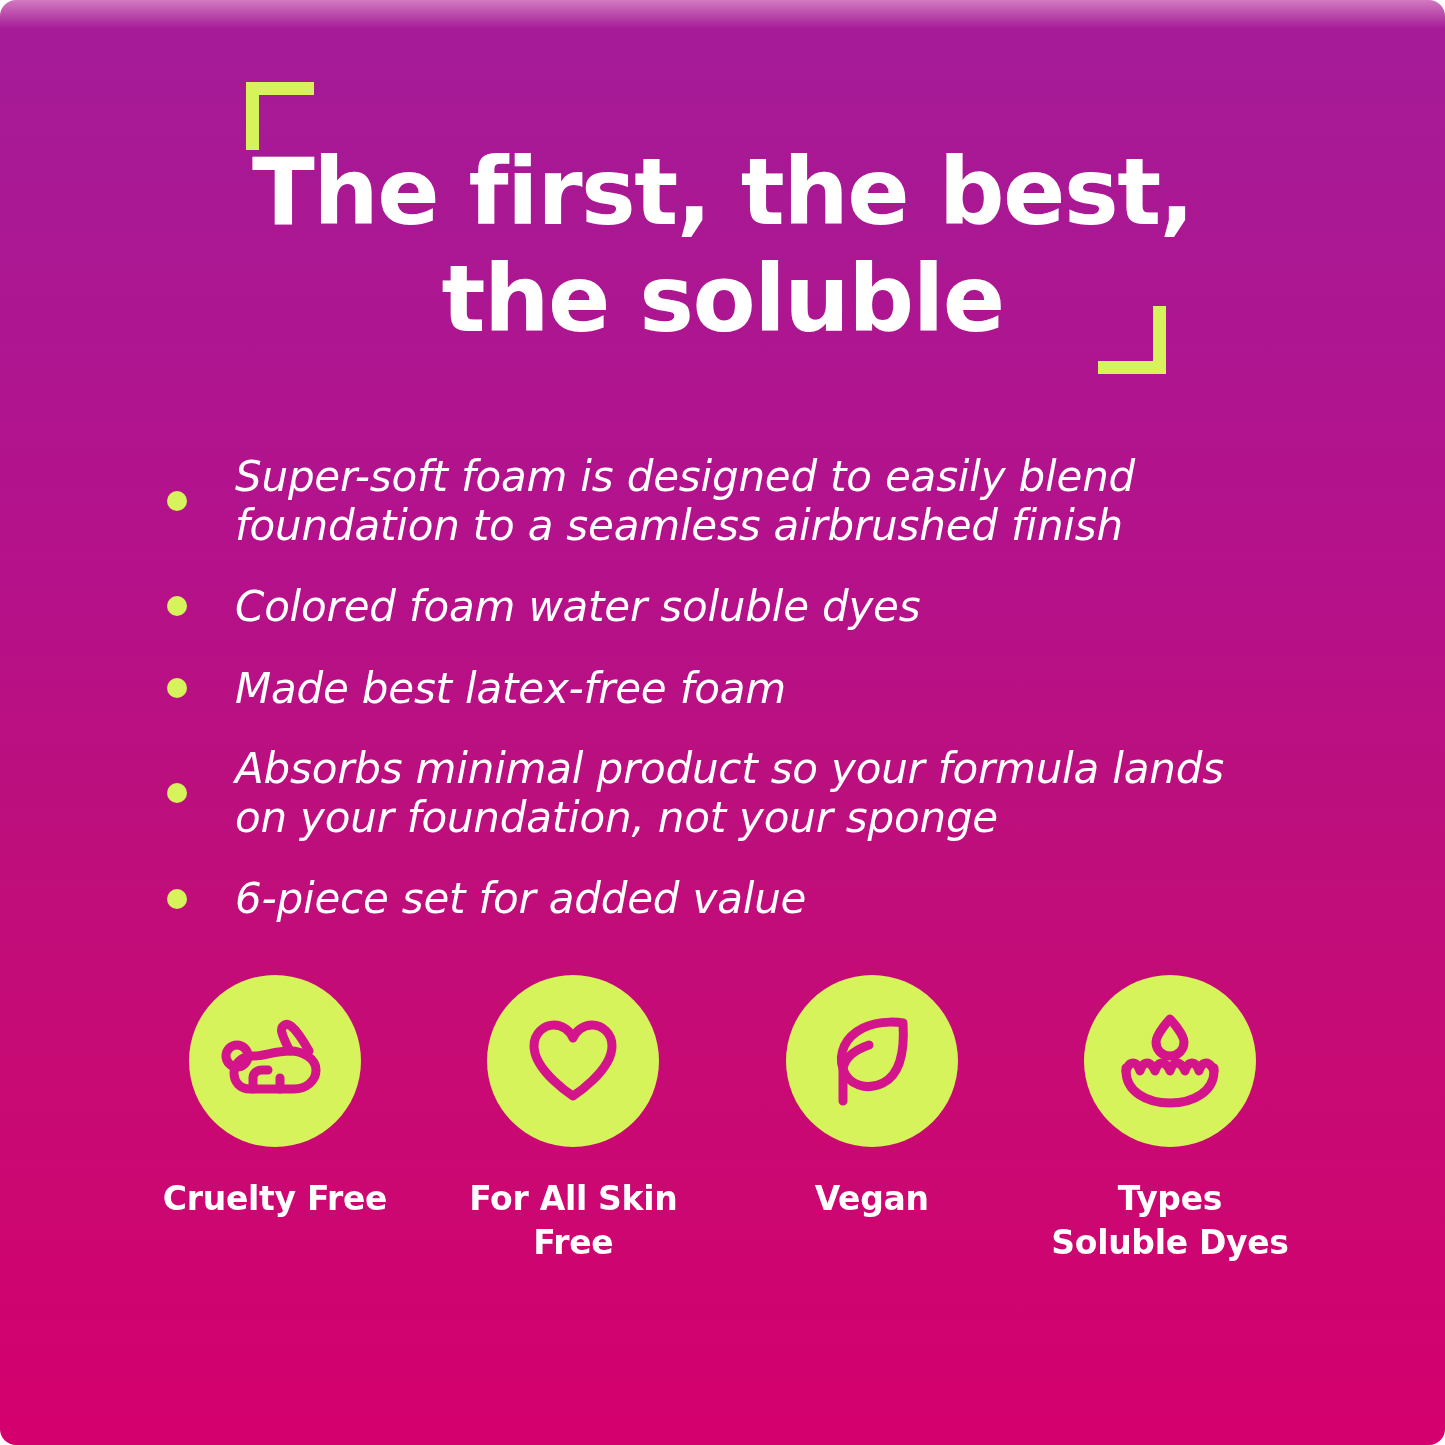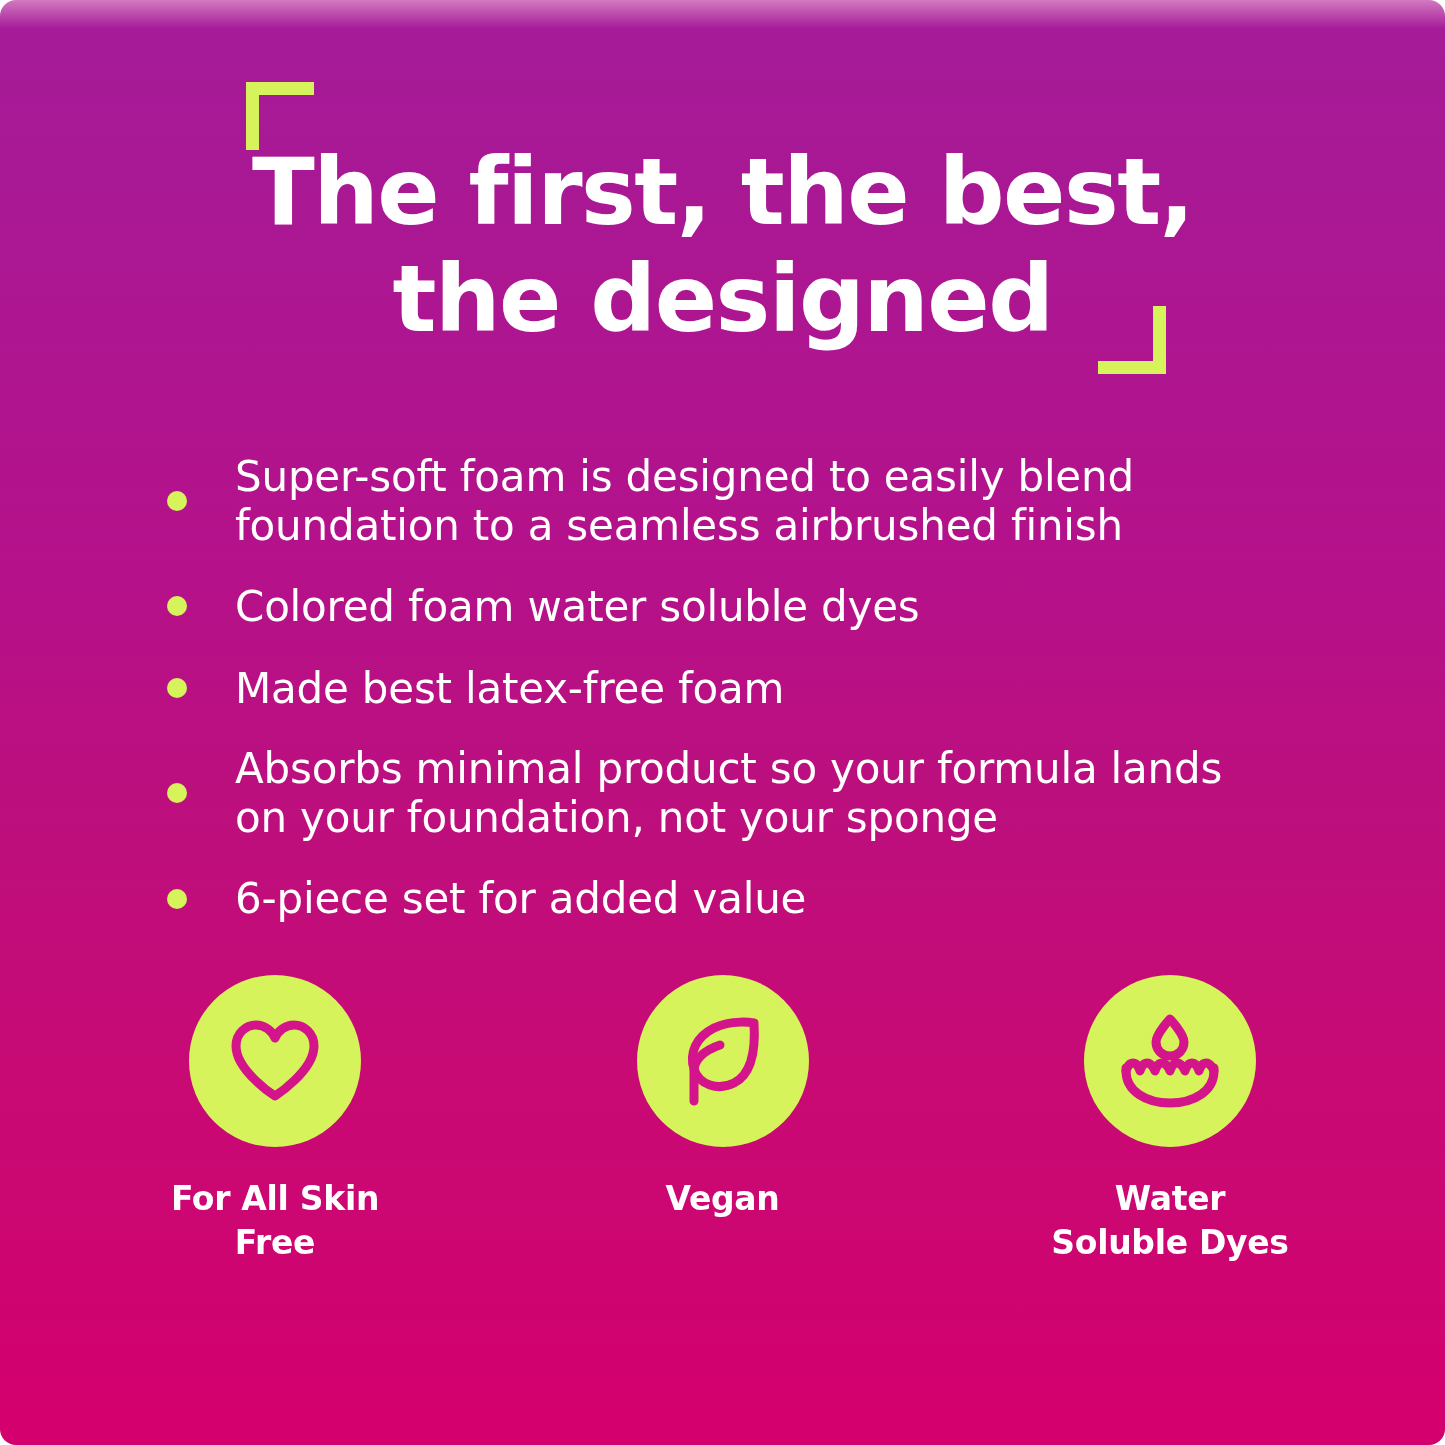--- a/index.html
+++ b/index.html
@@ -67,20 +67,21 @@
     display: block;
     white-space: nowrap;
   }
 
   
   .bullets {
     position: absolute;
     left: 0;
     top: 452px;
     width: 1445px;
+    font-style: italic;
   }
   .bullet-row {
     position: relative;
     display: flex;
     align-items: center;
     padding-left: 167px;
     margin-bottom: 30px;
     min-height: 52px;
   }
   .bullet-dot {
@@ -147,21 +148,21 @@
 </head>
 <body>
 
 <div id="poster">
 
   <div class="bracket bracket-tl"></div>
   <div class="bracket bracket-br"></div>
 
   <div class="headline">
     <span class="line">The first, the best,</span>
-    <span class="line">the designed</span>
+    <span class="line">the soluble</span>
   </div>
 
   <div class="bullets">
 
     <div class="bullet-row">
       <span class="bullet-dot"></span>
       <span class="bullet-text">Super-soft foam is designed to easily blend foundation to a seamless airbrushed finish</span>
     </div>
 
     <div class="bullet-row">
@@ -181,20 +182,34 @@
 
     <div class="bullet-row">
       <span class="bullet-dot"></span>
       <span class="bullet-text">6-piece set for added value</span>
     </div>
 
   </div>
 
   <div class="badges">
 
+    <div class="badge">
+      <div class="badge-circle">
+        <svg width="110" height="86" viewBox="0 0 110 86" fill="none">
+          <g stroke="#D4148A" stroke-width="9" stroke-linecap="round" stroke-linejoin="round" fill="none">
+            <path d="M70 33 C70 33 64 22 62 15 C60 8 66 4 71 8 C76 12 84 24 89 33"></path>
+            <path d="M70 33 C82 33 96 40 96 52 C96 63 86 71 74 71 L30 71 C20 71 14 64 14 55 C14 45 22 38 33 38 C44 38 55 33 70 33 Z"></path>
+            <circle cx="17" cy="38" r="11"></circle>
+            <path d="M33 71 L33 60 C33 55 37 52 42 52 L48 52"></path>
+            <path d="M60 71 L60 60"></path>
+          </g>
+        </svg>
+      </div>
+      <div class="badge-label">Cruelty Free</div>
+    </div>
 
     <div class="badge">
       <div class="badge-circle">
         <svg width="92" height="84" viewBox="0 0 92 84" fill="none">
           <path d="M46 77 C46 77 7 52 7 27 C7 14 17 6 27 6 C36 6 43 12 46 19 C49 12 56 6 65 6 C75 6 85 14 85 27 C85 52 46 77 46 77 Z" stroke="#D4148A" stroke-width="9" stroke-linecap="round" stroke-linejoin="round" fill="none"></path>
         </svg>
       </div>
       <div class="badge-label">For All Skin Free</div>
     </div>
 
@@ -213,18 +228,18 @@
     <div class="badge">
       <div class="badge-circle">
         <svg width="104" height="96" viewBox="0 0 104 96" fill="none">
           <g stroke="#D4148A" stroke-width="9" stroke-linecap="round" stroke-linejoin="round" fill="none">
             <path d="M52 6 C52 6 38 21 38 29 C38 37 44 43 52 43 C60 43 66 37 66 29 C66 21 52 6 52 6 Z"></path>
             <path d="M8 55 L8 58 C8 78 28 90 52 90 C76 90 96 78 96 58 L96 55"></path>
             <path d="M8 58 C8 58 10 50 15 50 C20 50 22 58 22 58 C22 58 24 50 29 50 C34 50 37 58 37 58 C37 58 39 50 44 50 C49 50 52 58 52 58 C52 58 54 50 59 50 C64 50 67 58 67 58 C67 58 69 50 74 50 C79 50 81 58 81 58 C81 58 83 50 88 50 C93 50 96 58 96 58"></path>
           </g>
         </svg>
       </div>
-      <div class="badge-label">Water Soluble Dyes</div>
+      <div class="badge-label">Types Soluble Dyes</div>
     </div>
 
   </div>
 
 </div>
 
 </body></html>

